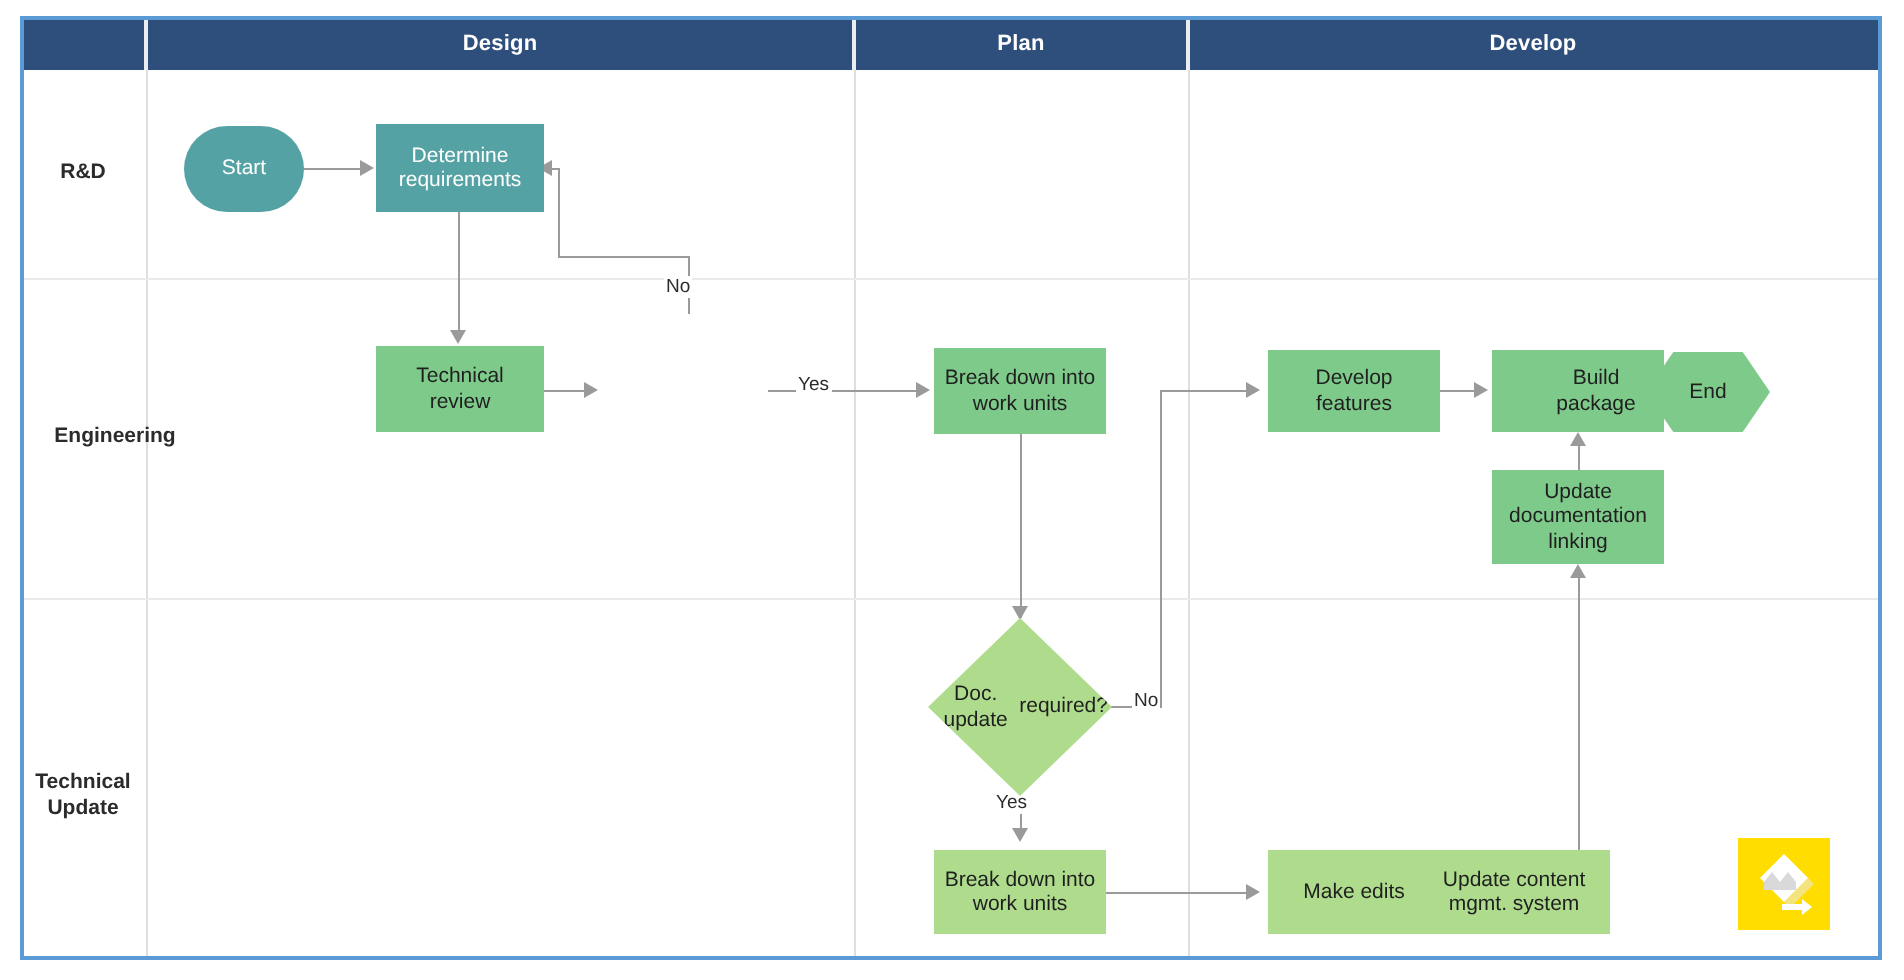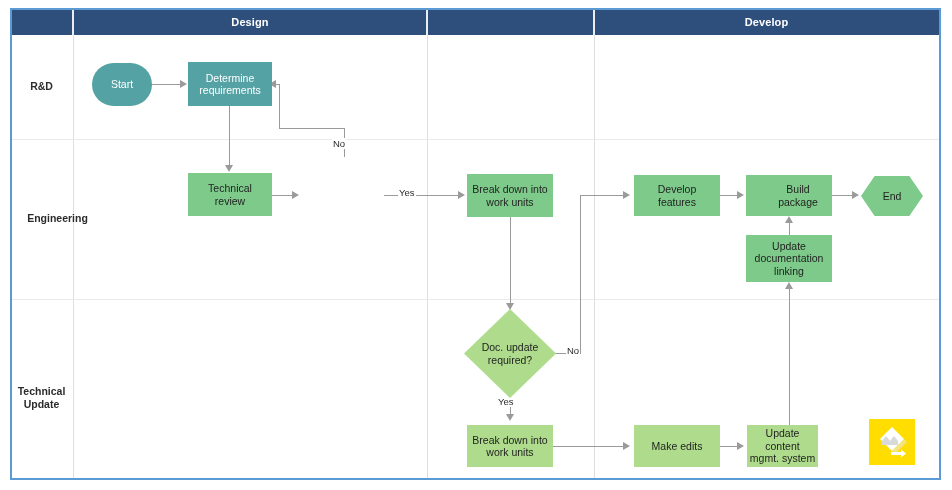--- a/index.html
+++ b/index.html
@@ -153,20 +153,21 @@
 </head>
 <body>
 
 <div id="canvas">
 
   <div id="frame"></div>
 
   <div id="header-band"></div>
 
   <div class="phase-header" style="left:73px;width:354px;">Design</div>
+  <div class="phase-header" style="left:427px;width:167px;">Plan</div>
   <div class="phase-header" style="left:594px;width:345px;">Develop</div>
 
   <div class="phase-sep" style="left:72px;height:25px;"></div>
   <div class="phase-sep" style="left:426px;height:25px;"></div>
   <div class="phase-sep" style="left:593px;height:25px;"></div>
 
   <div class="col-line" style="left:73px;top:35px;height:443px;"></div>
   <div class="col-line" style="left:427px;top:35px;height:443px;"></div>
   <div class="col-line" style="left:594px;top:35px;height:443px;"></div>
 
@@ -254,45 +255,45 @@
 
   <div class="shape green" style="left:634px;top:175px;width:86px;height:41px;flex-direction:column;">
     <span>Develop</span>
     <span>features</span>
   </div>
 
   <div class="shape green" style="left:746px;top:175px;width:86px;height:41px;padding-left:20px;">
     <span>Build package</span>
   </div>
 
-  <div class="shape green hex" style="left:861px;top:176px;width:62px;height:40px;">
+  <div class="shape green hex" style="left:823px;top:176px;width:62px;height:40px;">
     <span>End</span>
   </div>
 
   <div class="shape green" style="left:746px;top:235px;width:86px;height:47px;flex-direction:column;">
     <span>Update</span>
     <span>documentation</span>
     <span>linking</span>
   </div>
 
-  <div class="shape lgreen diamond" style="left:464px;top:309px;width:92px;height:89px;flex-direction:column;">
+  <div class="shape lgreen diamond" style="left:464px;top:309px;width:92px;height:89px;flex-direction:row;">
     <span>Doc. update</span>
     <span>required?</span>
   </div>
 
   <div class="shape lgreen" style="left:467px;top:425px;width:86px;height:42px;flex-direction:column;">
     <span>Break down into</span>
     <span>work units</span>
   </div>
 
   <div class="shape lgreen" style="left:634px;top:425px;width:86px;height:42px;">
     <span>Make edits</span>
   </div>
 
-  <div class="shape lgreen" style="left:747px;top:425px;width:71px;height:42px;flex-direction:column;">
+  <div class="shape lgreen" style="left:709px;top:425px;width:96px;height:42px;flex-direction:column;">
     <span>Update content</span>
     <span>mgmt. system</span>
   </div>
 
   <div id="logo">
     <svg width="46" height="46" viewBox="0 0 46 46" aria-hidden="true">
       <polygon points="23,8 35,20 23,32 11,20" fill="#ffffff"></polygon>
       <polygon points="23,32 35,20 38,23 26,35" fill="#EAEAEA" opacity="0.55"></polygon>
       <polygon points="13,22 17,17 21,22 25,17 29,22 29,26 13,26" fill="#D9D9D9"></polygon>
       <path d="M22 33 h10 v-2.5 l5 4 -5 4 V36 h-10 z" fill="#ffffff"></path>

